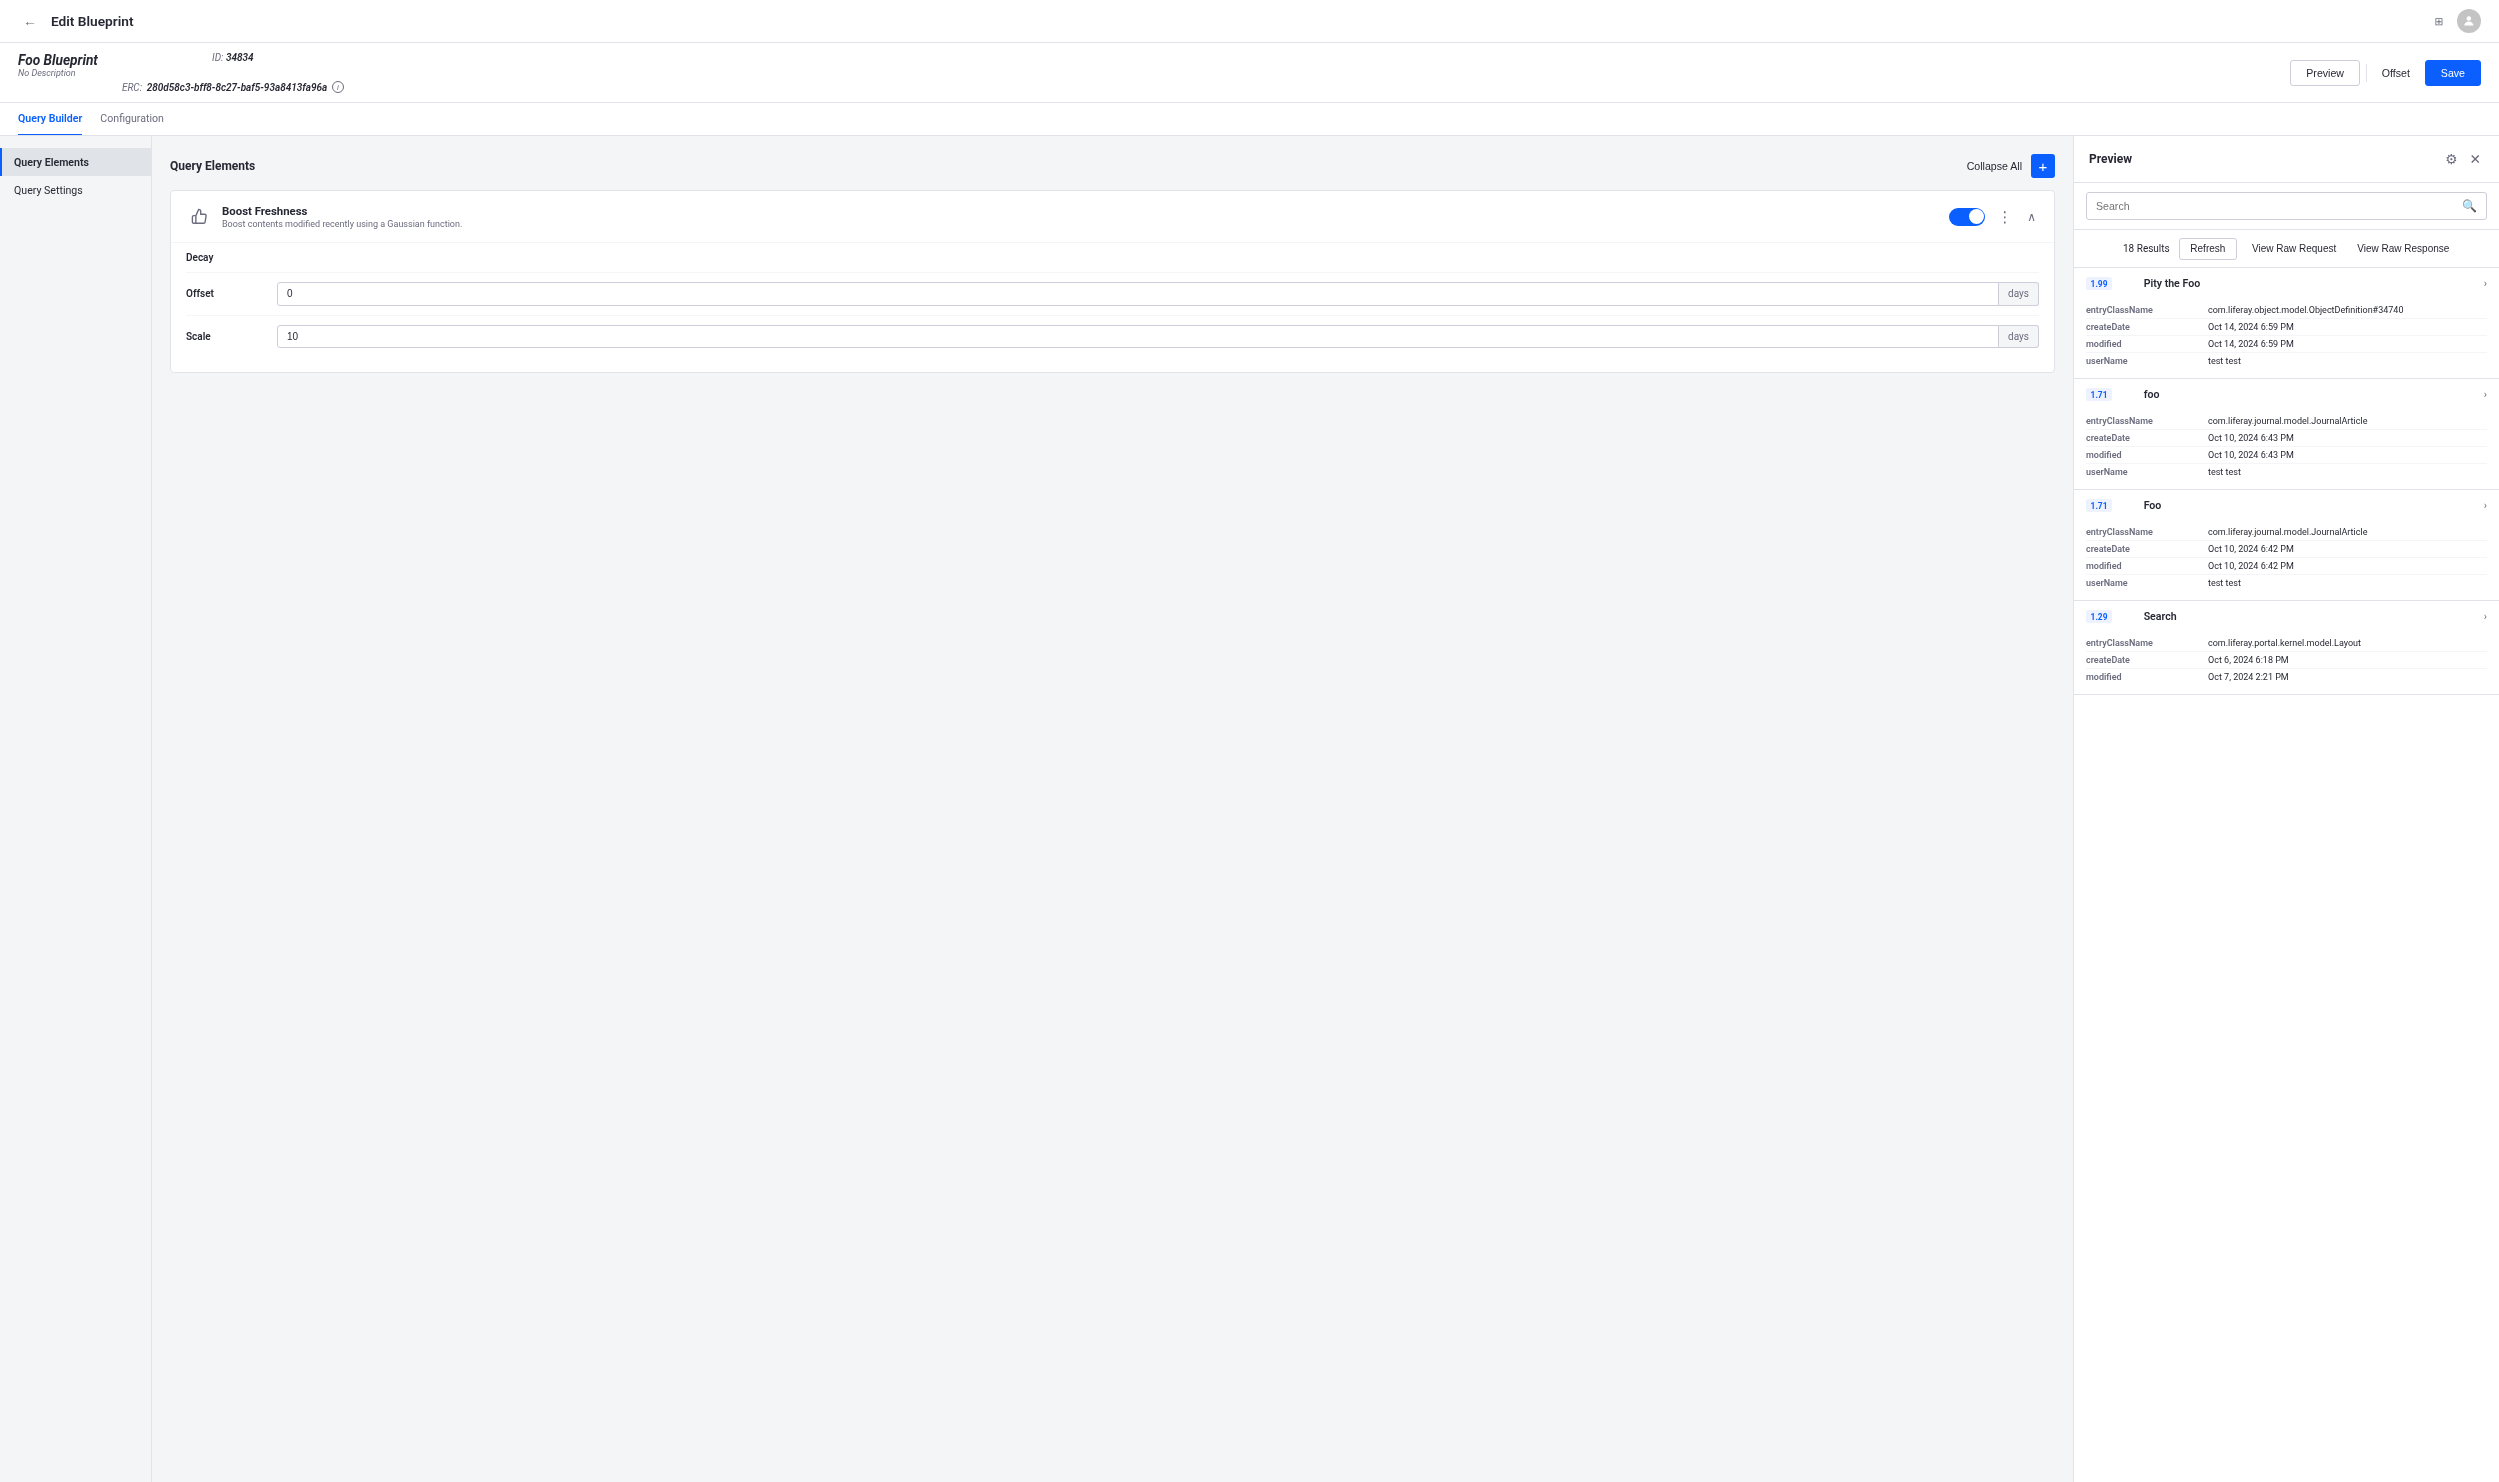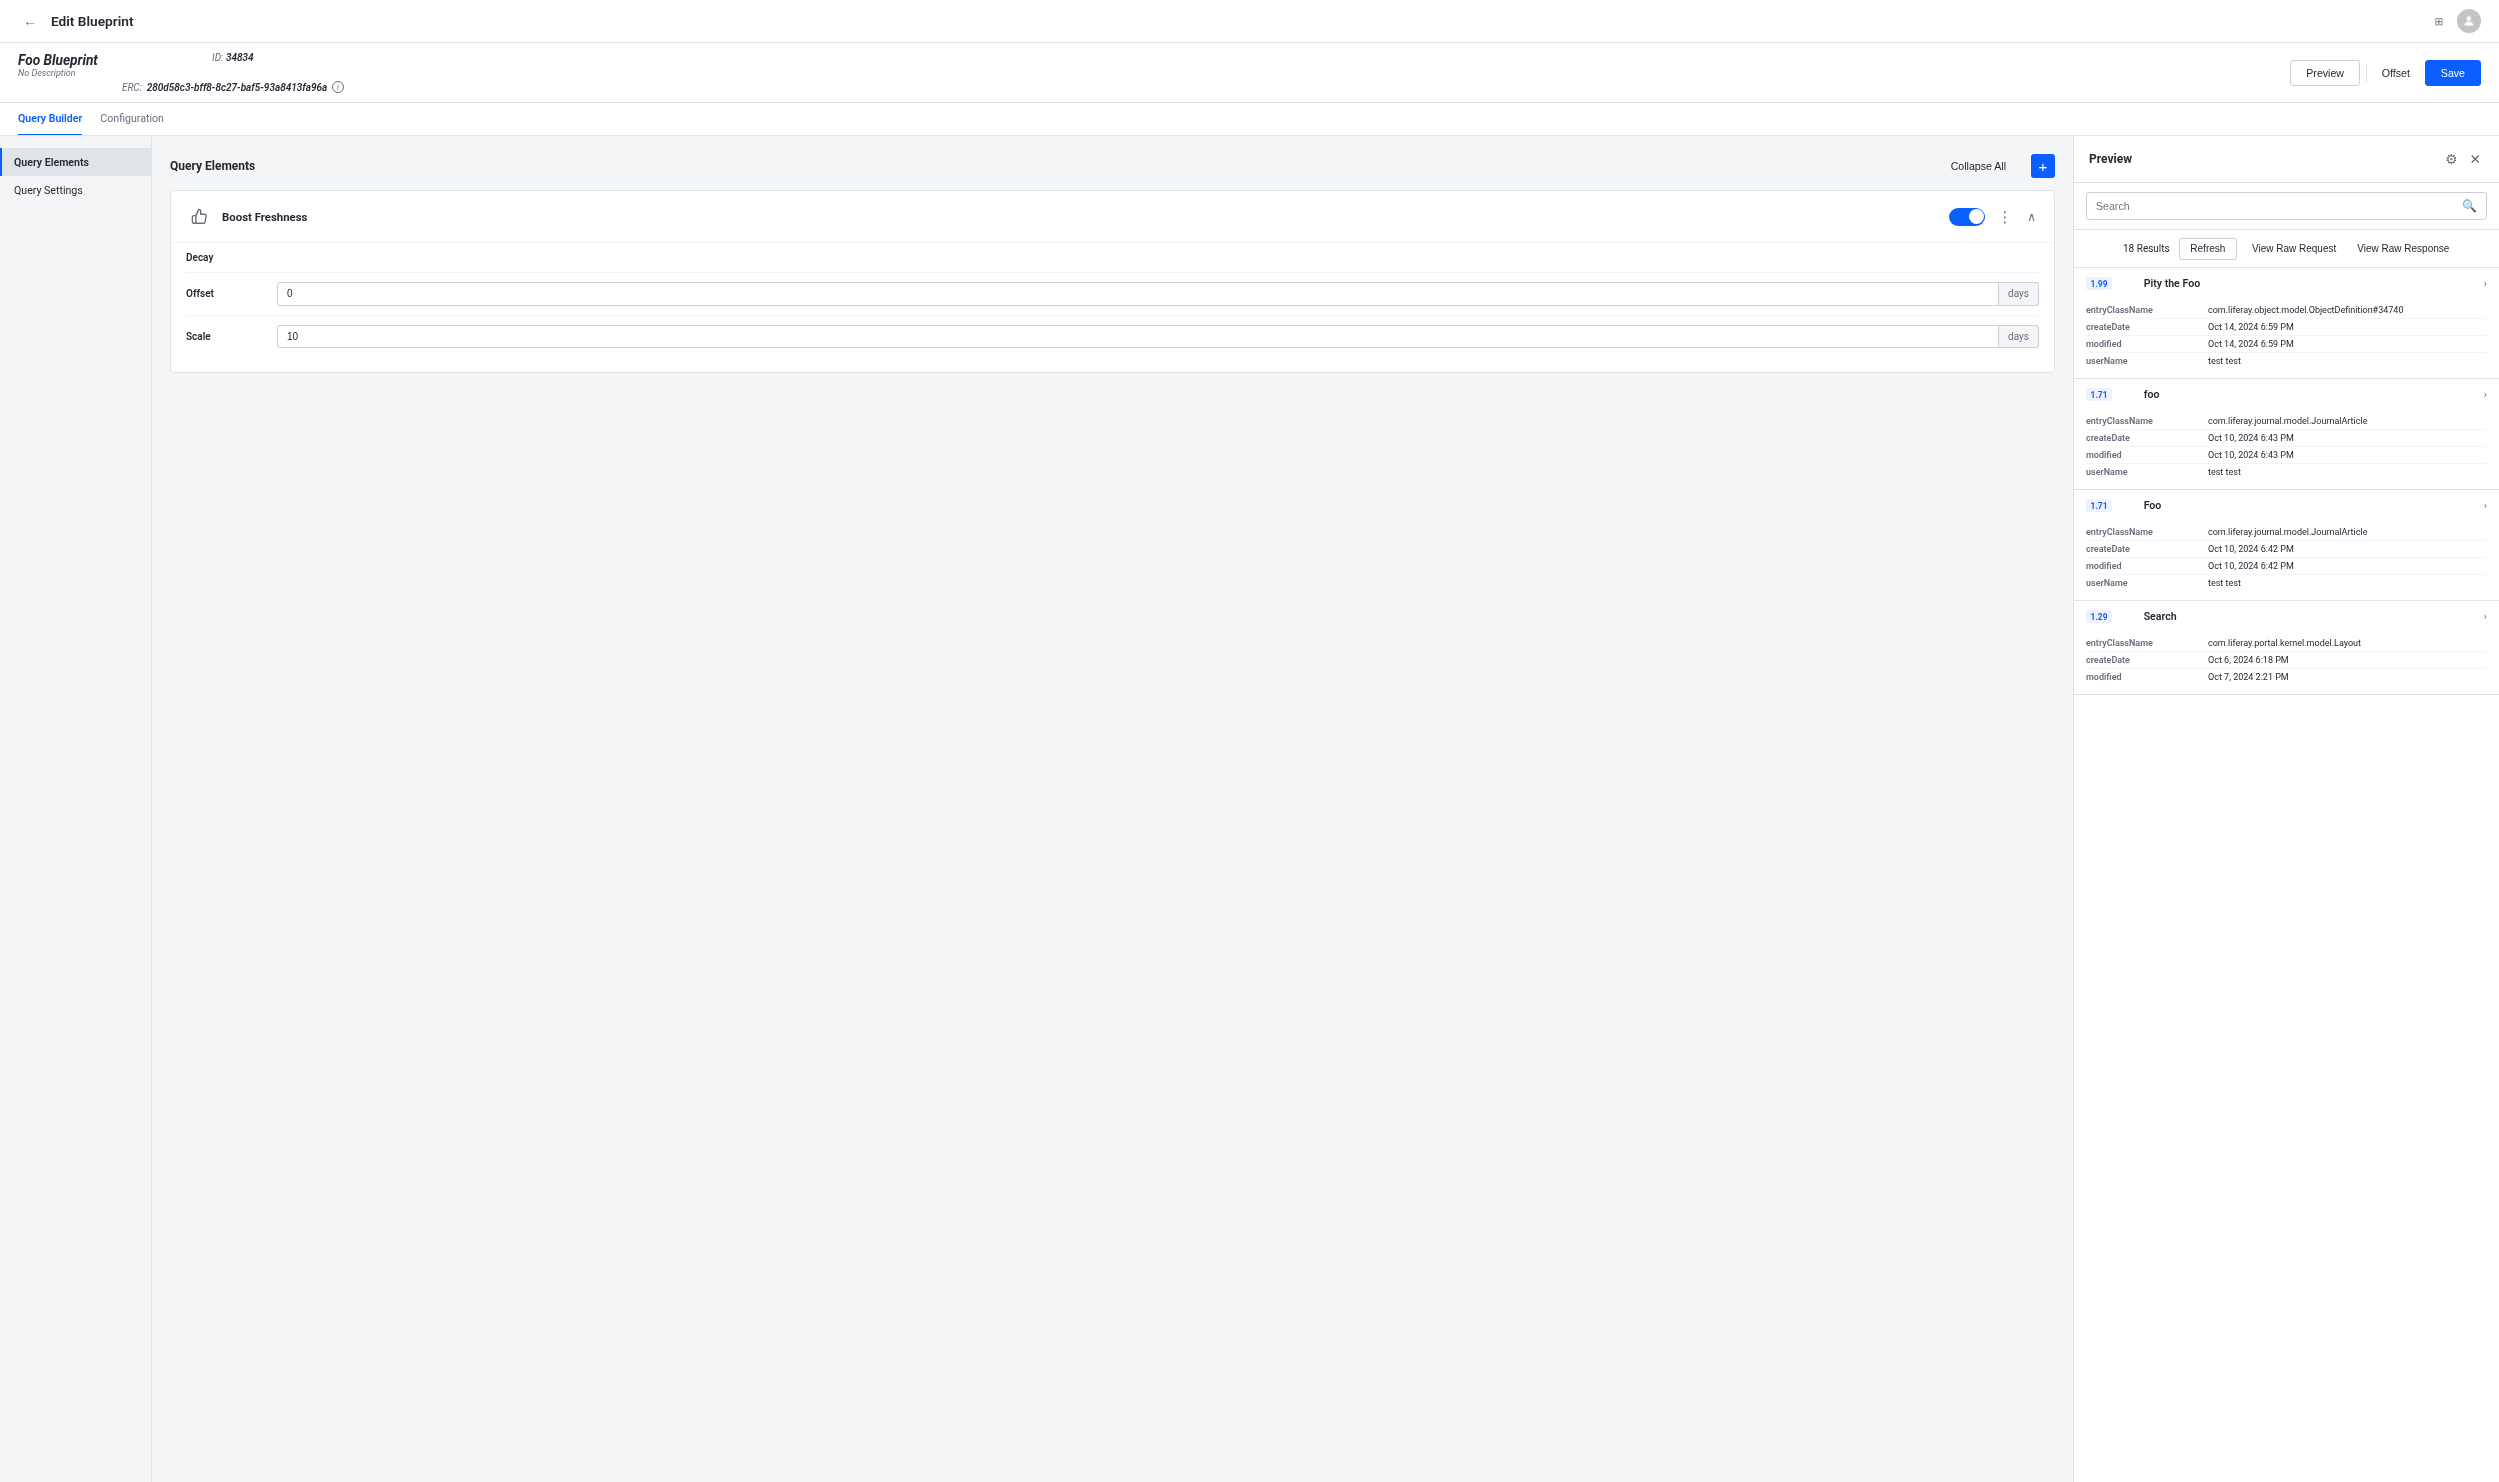--- a/index.html
+++ b/index.html
@@ -44,21 +44,21 @@
     .sidebar { width: 152px; background: #f4f5f7; border-right: 0.8px solid #e0e3e8; padding: 12px 0; flex-shrink: 0; }
     .sidebar-item { padding: 7.6px 12px; font-size: 10.6px; cursor: pointer; color: #272833; border-left: 2.3px solid transparent; }
     .sidebar-item.active { background: #e0e3e8; border-left-color: #0b5fff; font-weight: 600; color: #272833; }
 
     
     .content-area { flex: 1; overflow-y: auto; background: #f4f5f7; padding: 18px; }
 
     
     .section-header { display: flex; align-items: center; justify-content: space-between; margin-bottom: 12px; }
     .section-title { font-size: 12px; font-weight: 700; color: #272833; }
-    .section-actions { display: flex; align-items: center; gap: 25px; }
+    .section-actions { display: flex; align-items: center; gap: 9px; }
     .collapse-all-btn { font-size: 10.6px; color: #272833; cursor: pointer; background: none; border: none; }
     .add-btn { width: 24px; height: 24px; background: #0b5fff; border-radius: 3px; border: none; color: #fff; font-size: 15px; cursor: pointer; display: flex; align-items: center; justify-content: center; }
 
     
     .boost-card { background: #fff; border-radius: 4.6px; border: 0.8px solid #e0e3e8; overflow: hidden; }
     .boost-header { display: flex; align-items: center; padding: 12px 15px; gap: 9px; }
     .boost-icon { width: 27px; height: 27px; display: flex; align-items: center; justify-content: center; color: #6b6c7e; font-size: 13.7px; }
     .boost-title-wrap { flex: 1; }
     .boost-title { font-size: 11.4px; font-weight: 700; color: #272833; }
     .boost-desc { font-size: 9px; color: #6b6c7e; margin-top: 1.5px; }
@@ -175,20 +175,21 @@
     <div class="boost-card">
       <div class="boost-header">
         <div class="boost-icon">
           <svg width="16.7" height="16.7" viewBox="0 0 24 24" fill="none" stroke="#6b6c7e" stroke-width="2">
               <path d="M14 9V5a3 3 0 0 0-3-3l-4 9v11h11.28a2 2 0 0 0 2-1.7l1.38-9a2 2 0 0 0-2-2.3H14z"></path>
               <path d="M7 22H4a2 2 0 0 1-2-2v-7a2 2 0 0 1 2-2h3"></path>
             </svg>
         </div>
         <div class="boost-title-wrap">
           <div class="boost-title">Boost Freshness</div>
+          <div class="boost-desc">Boost contents modified recently using a Gaussian function.</div>
         </div>
         <div class="boost-controls">
           <div class="toggle"></div>
           <button class="more-btn">⋮</button>
           <button class="chevron-btn">∧</button>
         </div>
       </div>
       <div class="boost-fields" id="boost-fields-container">
 
       <div class="field-row">

